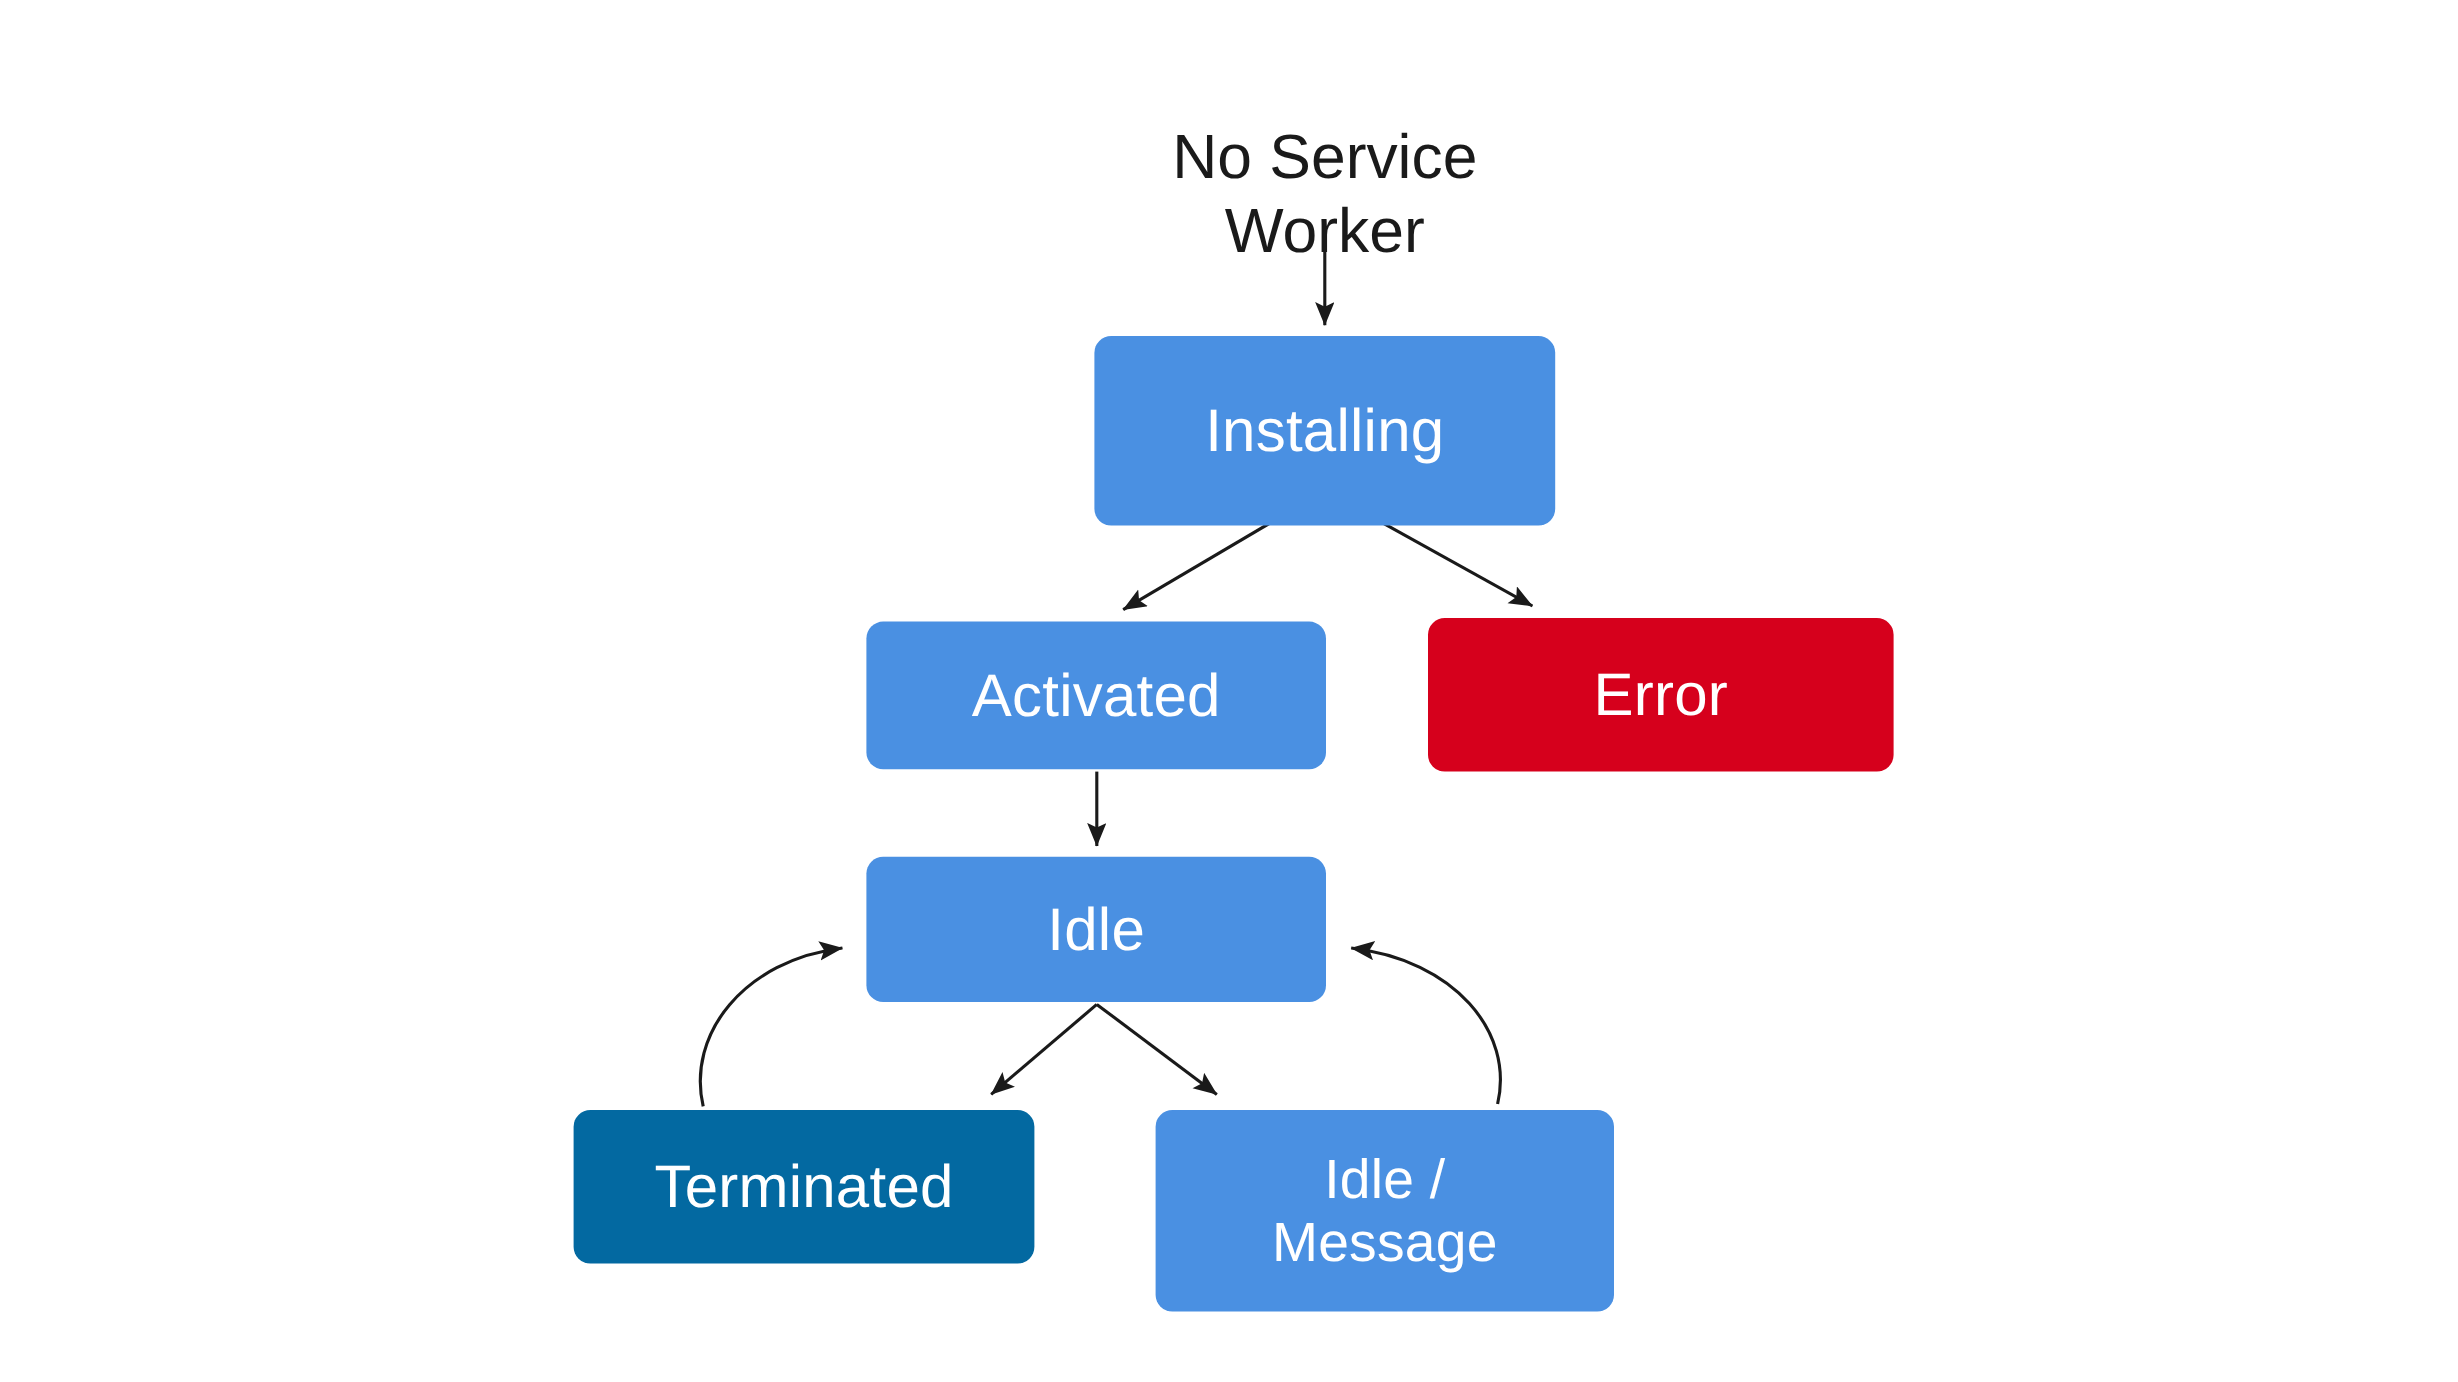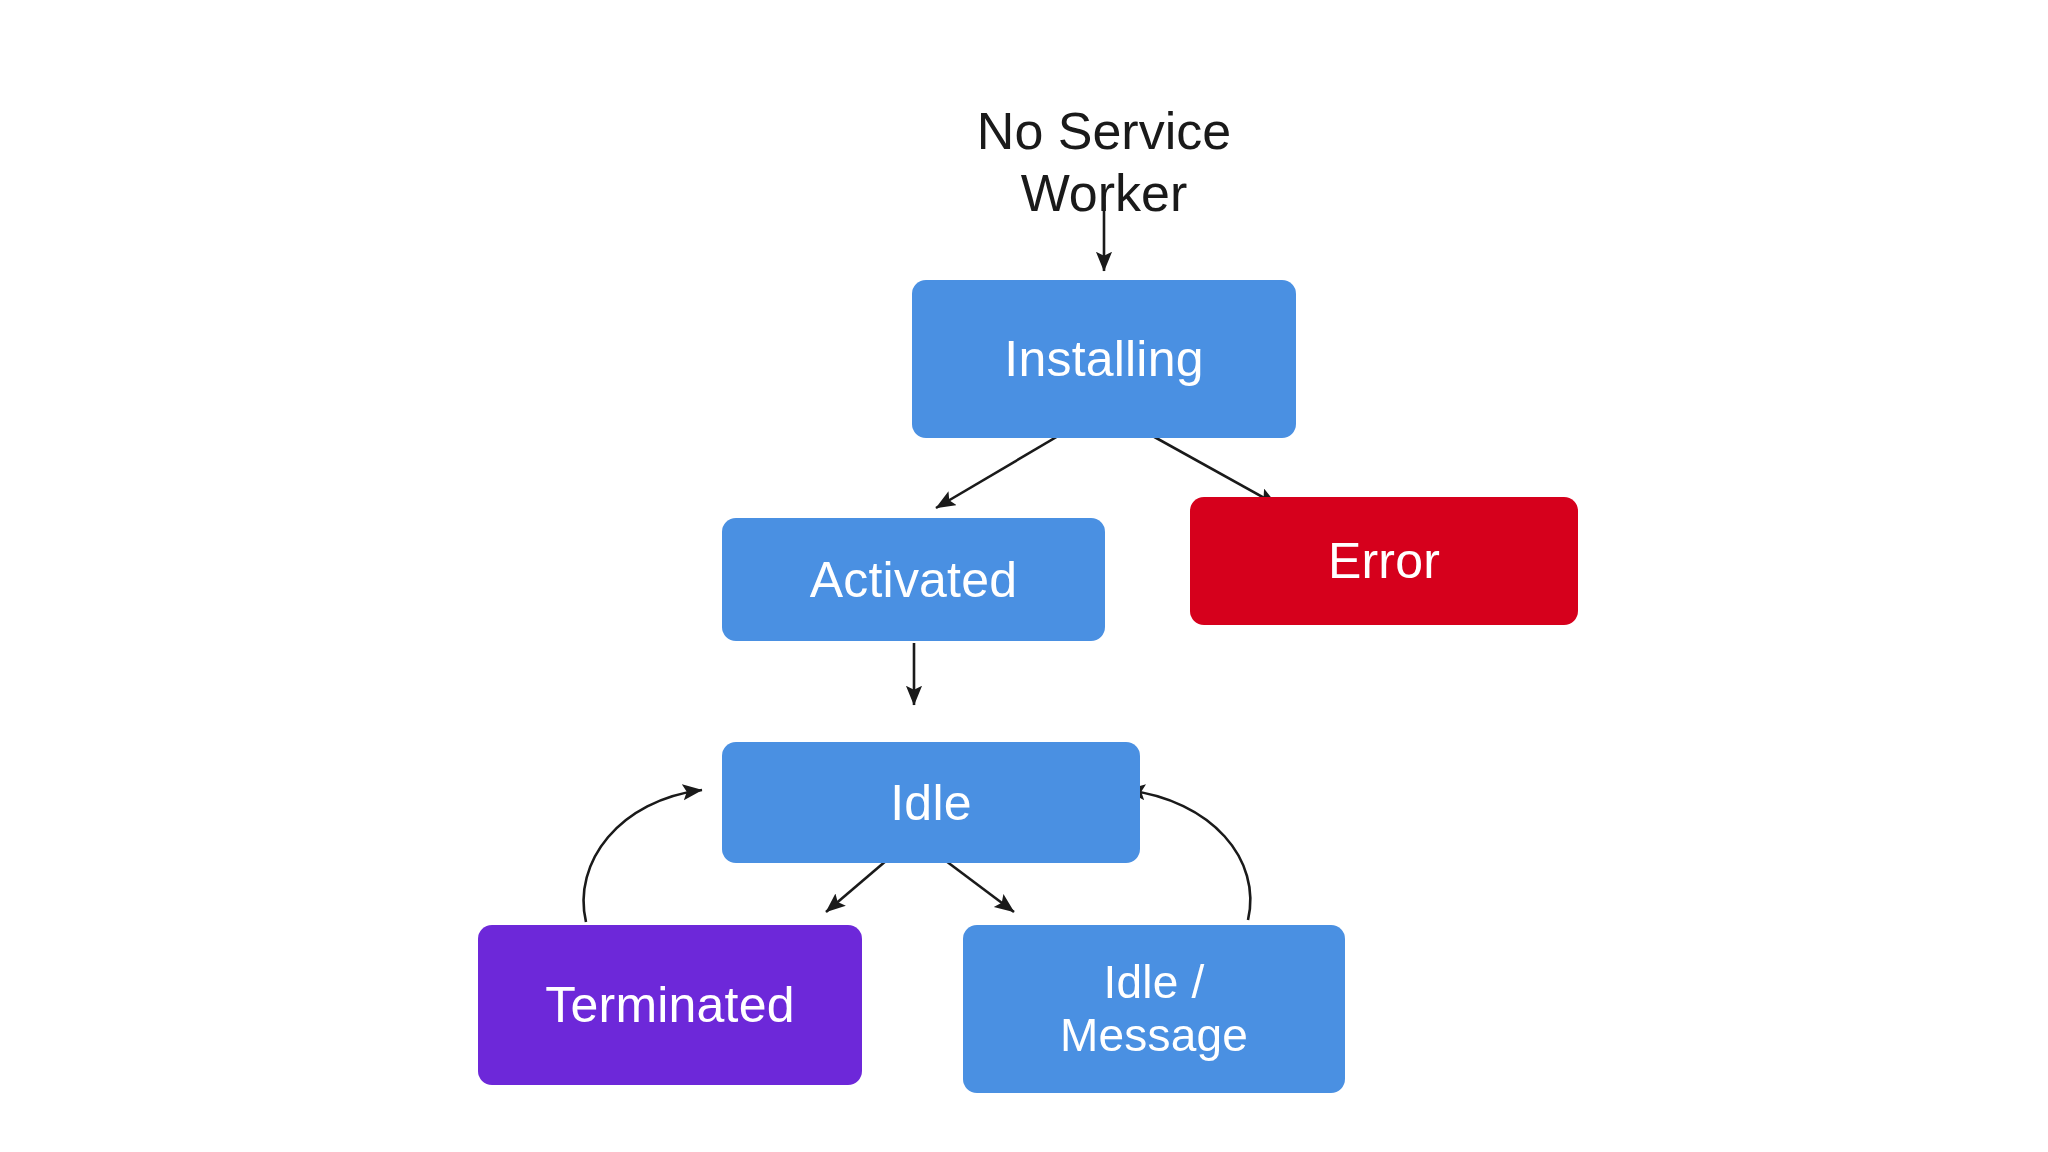--- a/index.html
+++ b/index.html
@@ -89,29 +89,29 @@
   </div>
 
   <div class="node" style="left:912px; top:280px; width:384px; height:158px; background:#4a90e2; font-size:50px;">
     <span class="node-label">Installing</span>
   </div>
 
   <div class="node" style="left:722px; top:518px; width:383px; height:123px; background:#4a90e2; font-size:50px;">
     <span class="node-label">Activated</span>
   </div>
 
-  <div class="node" style="left:1190px; top:497px; width:388px; height:128px; background:#d6001c; font-size:50px;">
+  <div class="node" style="left:1190px; top:515px; width:388px; height:128px; background:#d6001c; font-size:50px;">
     <span class="node-label">Error</span>
   </div>
 
-  <div class="node" style="left:722px; top:714px; width:418px; height:121px; background:#4a90e2; font-size:50px;margin-top:28px;">
+  <div class="node" style="left:722px; top:714px; width:383px; height:121px; background:#4a90e2; font-size:50px;">
     <span class="node-label">Idle</span>
   </div>
 
-  <div class="node" style="left:478px; top:925px; width:384px; height:160px; background:#6d28d9; font-size:50px;">
+  <div class="node" style="left:478px; top:925px; width:384px; height:128px; background:#0369a1; font-size:50px;">
     <span class="node-label">Terminated</span>
   </div>
 
   <div class="node" style="left:963px; top:925px; width:382px; height:168px; background:#4a90e2; font-size:46px;">
     <span class="node-label">Idle /
 Message</span>
   </div>
 
 </div>
 

